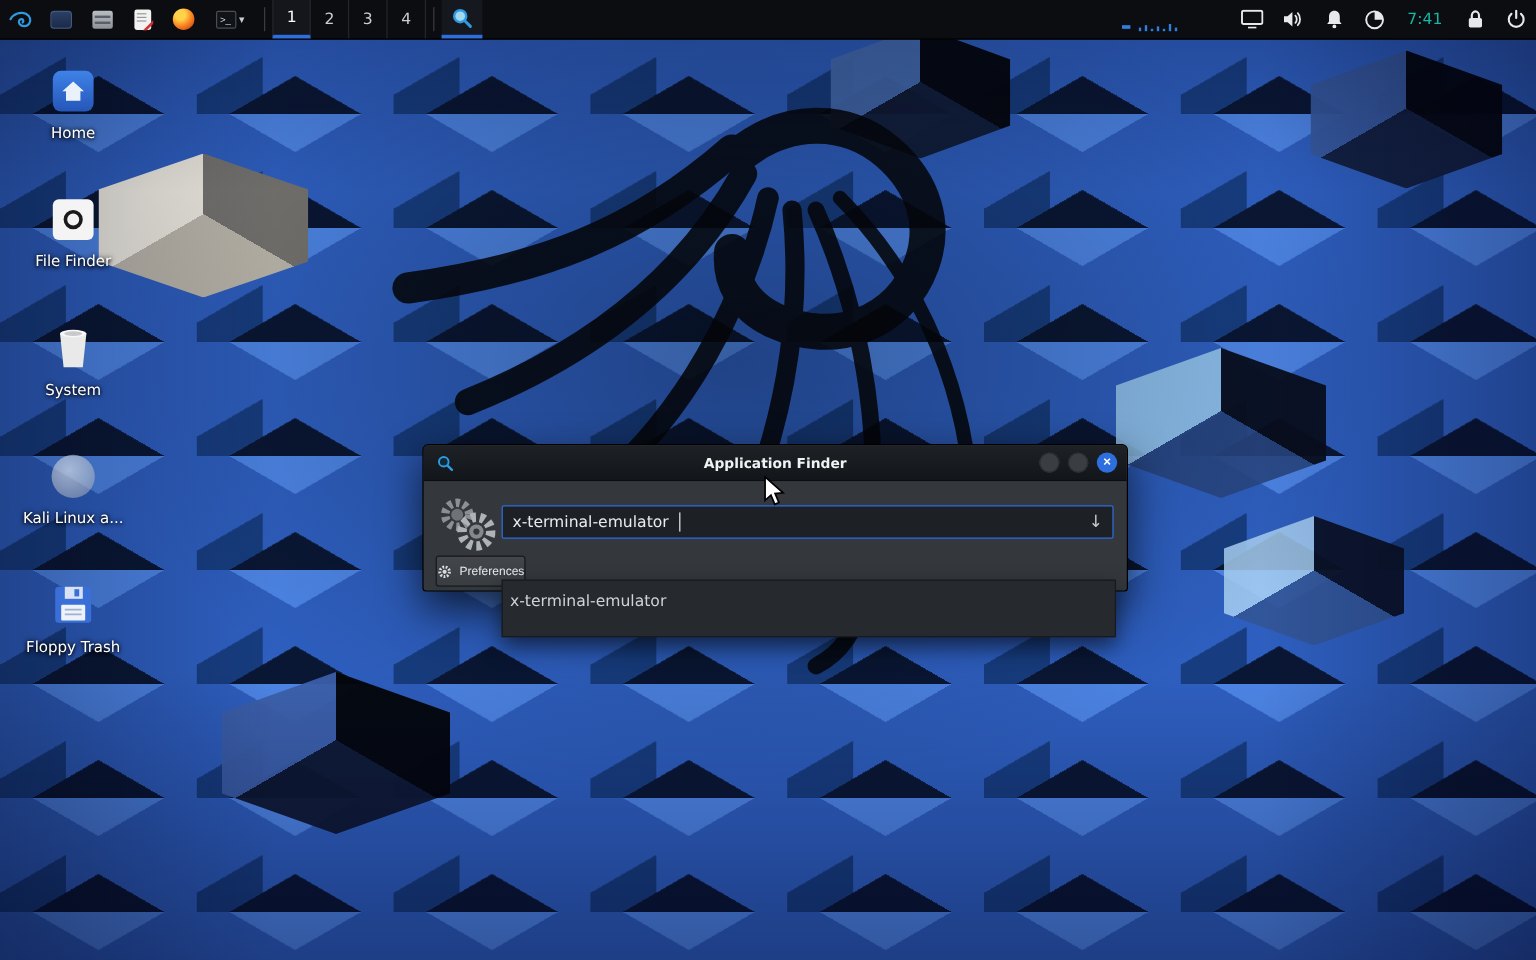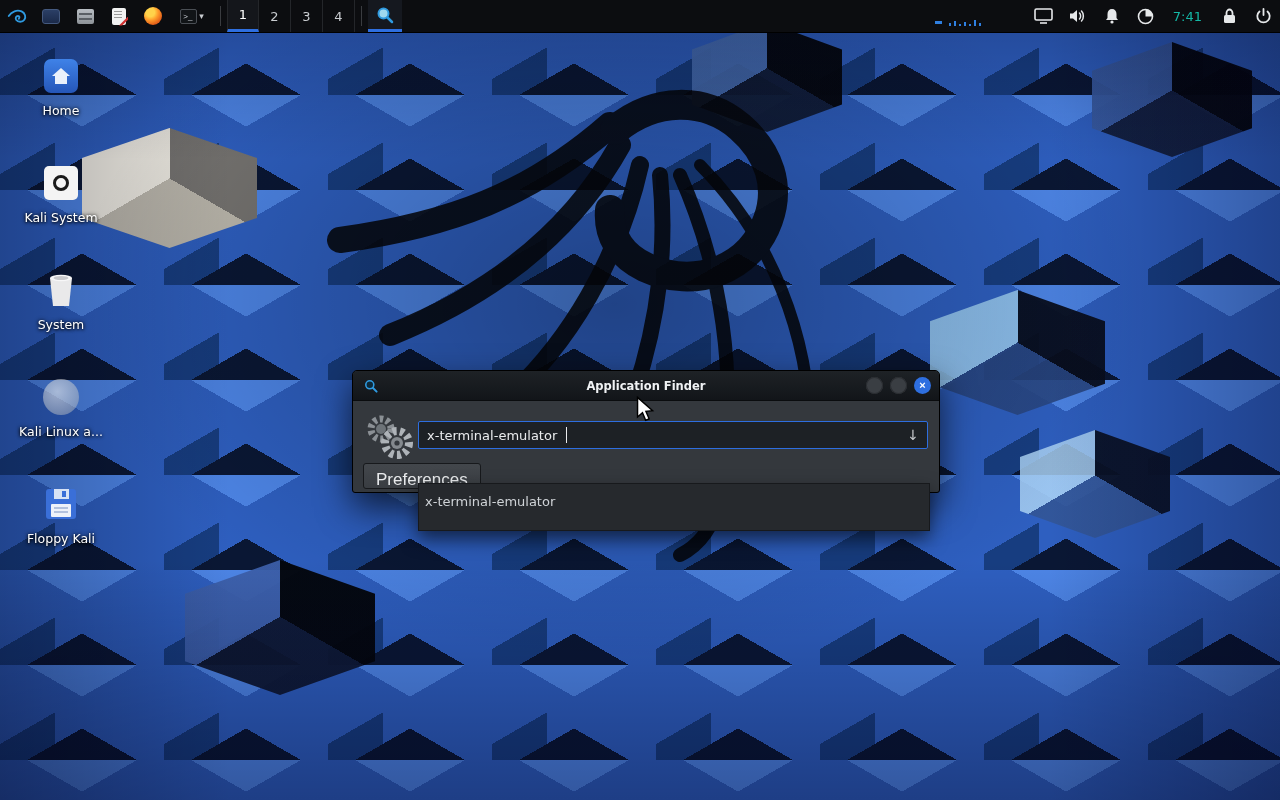--- a/index.html
+++ b/index.html
@@ -88,21 +88,21 @@
   .wbtn.close { background:#2e6fe0; color:#fff; font-weight:bold; }
   .win-body { position:relative; height:92px; }
   .big-gears { position:absolute; left:8px; top:8px; width:52px; height:52px; }
   .entry { position:absolute; left:65px; top:20px; width:510px; height:28px; background:#1d2125;
     border:1px solid #2d6ee0; border-radius:2px; display:flex; align-items:center; padding:0 8px; cursor:text; }
   .entry-text { color:#e9ebed; font-size:13px; }
   .caret { width:1px; height:16px; background:#e9ebed; margin-left:9px; }
   .entry-arrow { margin-left:auto; color:#c7cacd; font-size:14px; cursor:pointer; }
   .prefs-btn { position:absolute; left:10px; top:62px; height:26px; z-index:1; display:flex; align-items:center; gap:6px;
     background:linear-gradient(180deg,#43474c,#393d42); border:1px solid #17191c; border-radius:3px;
-    color:#e8eaec; font-size:17px; padding:0 12px; cursor:pointer; white-space:nowrap;flex-direction:column; }
+    color:#e8eaec; font-size:10px; padding:0 0; cursor:pointer; white-space:nowrap; }
   .dropdown { position:absolute; left:65px; top:82px; width:512px; height:48px; z-index:2;
     background:#26292d; border:1px solid #17191c; box-shadow:0 8px 18px rgba(0,0,0,.55); }
   .dd-item { padding:10px 6px 0 6px; color:#cfd3d7; font-size:13px; cursor:pointer; }
 
   
   .cursor { position:absolute; left:636px; top:396px; z-index:50; pointer-events:none; }
 </style>
 </head>
 <body>
 
@@ -227,21 +227,21 @@
   </span>
     </div>
   <div class="d-label">Home</div>
 </div>
 <div class="d-item" style="top:162px">
   <div class="d-ic">
       <span class="ic-fs">
         <i></i>
       </span>
     </div>
-  <div class="d-label">Kali System</div>
+  <div class="d-label">File Finder</div>
 </div>
 <div class="d-item" style="top:269px">
   <div class="d-ic">
     <svg width="30" height="36" viewBox="0 0 30 36">
       <path d="M4 6 L26 6 L23 34 L7 34 Z" fill="#e9e9ea"></path>
       <ellipse cx="15" cy="6" rx="11" ry="3.2" fill="#f7f7f8"></ellipse>
       <ellipse cx="15" cy="6" rx="7.5" ry="2" fill="#c9c9cc"></ellipse>
     </svg>
   </div>
   <div class="d-label">System</div>
@@ -256,21 +256,21 @@
   <div class="d-ic">
     <svg width="34" height="34" viewBox="0 0 34 34">
       <rect x="2" y="2" width="30" height="30" rx="3" fill="#3a6fd8"></rect>
       <rect x="10" y="2" width="15" height="10" fill="#d7e2f5"></rect>
       <rect x="18" y="4" width="4" height="6" fill="#3a6fd8"></rect>
       <rect x="7" y="17" width="20" height="13" rx="1" fill="#eef2f9"></rect>
       <line x1="10" y1="21" x2="24" y2="21" stroke="#9fb2d4" stroke-width="1.5"></line>
       <line x1="10" y1="25" x2="24" y2="25" stroke="#9fb2d4" stroke-width="1.5"></line>
     </svg>
   </div>
-  <div class="d-label">Floppy Kali</div>
+  <div class="d-label">Floppy Trash</div>
 </div>
 
 <div class="appwin">
   <div class="titlebar">
     <span class="tb-icon">
       <svg width="16" height="16" viewBox="0 0 20 20">
         <circle cx="8.5" cy="8.5" r="5" fill="#0d2a3a" stroke="#2f9ae0" stroke-width="2"></circle>
         <line x1="12.5" y1="12.5" x2="17" y2="17" stroke="#2f9ae0" stroke-width="2.5" stroke-linecap="round"></line>
       </svg>
     </span>

